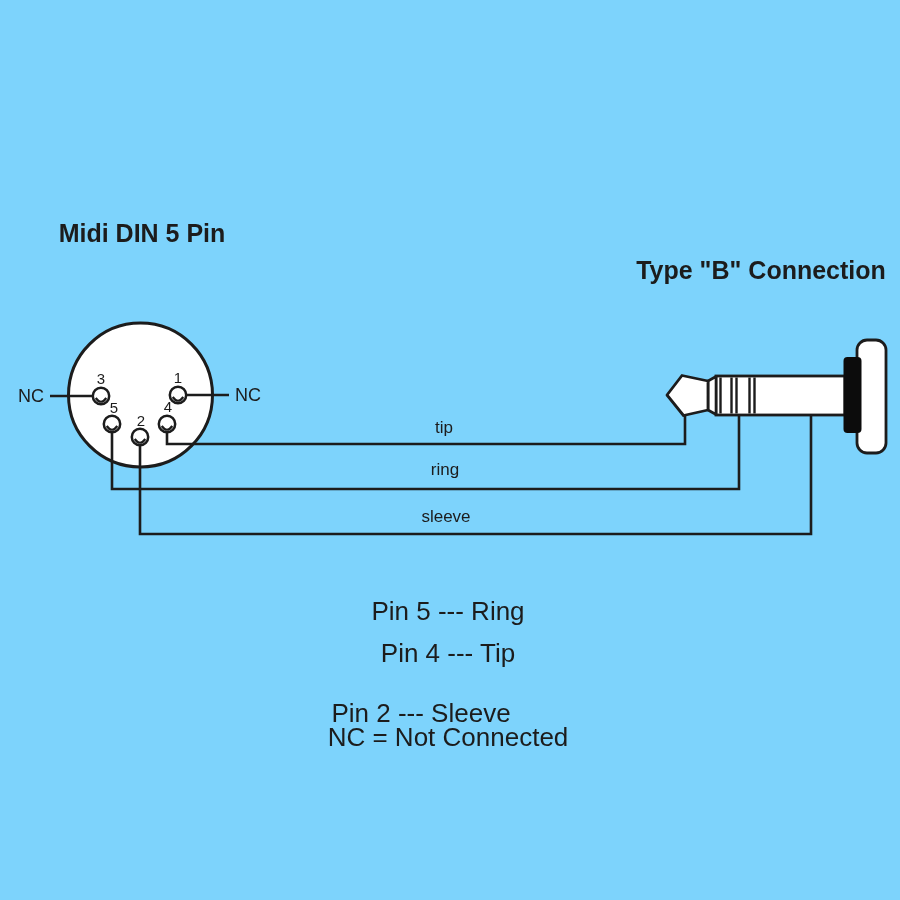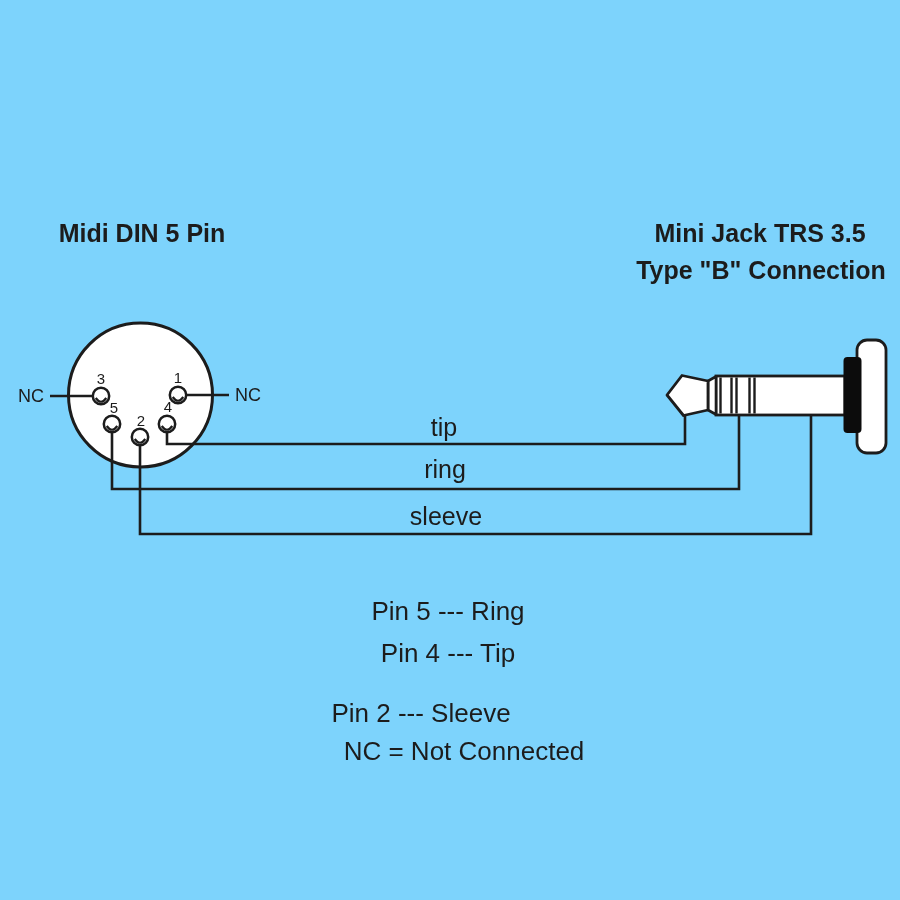--- a/index.html
+++ b/index.html
@@ -15,21 +15,21 @@
   .txt {
     position: absolute;
     transform: translate(-50%, -50%);
     white-space: nowrap;
     line-height: 1;
     color: #1c1c1c;
   }
   .title   { font-size: 25px; font-weight: 700; }
   .nc      { font-size: 18px; font-weight: 400; }
   .pin-num { font-size: 15px; font-weight: 400; }
-  .wire-label   { font-size: 25px; font-weight: 400; }
+  .wire-label   { font-size: 17px; font-weight: 400; }
   .legend-line  { font-size: 26px; font-weight: 400; }
 </style>
 </head>
 <body>
 
 <div class="canvas">
 
   <svg class="diagram" width="900" height="900" viewBox="0 0 900 900">
 
     <g>
@@ -76,36 +76,35 @@
         <line x1="754.5" y1="377.5" x2="754.5" y2="413.5"></line>
       </g>
       <polygon points="708,381 716,376.5 716,414.5 708,410" fill="#ffffff" stroke="#1c1c1c" stroke-width="2.6" stroke-linejoin="round"></polygon>
       <polygon points="667,395 682,375.5 708,381 708,410 683.5,415.5" fill="#ffffff" stroke="#1c1c1c" stroke-width="2.8" stroke-linejoin="round"></polygon>
       <rect x="857" y="340" width="29" height="113" rx="10" fill="#ffffff" stroke="#1c1c1c" stroke-width="2.8"></rect>
       <rect x="843.5" y="357" width="18" height="76" rx="4" fill="#0c0c0c"></rect>
     </g>
   </svg>
 
   <div class="txt title" style="left:142px; top:233px;">Midi DIN 5 Pin</div>
-  <div class="txt title" style="left:760px; top:233px;">Mini Jack TRS 3.5</div>
   <div class="txt title" style="left:761px; top:270px;">Type "B" Connection</div>
 
   <div class="txt nc" style="left:31px; top:396px;">NC</div>
   <div class="txt nc" style="left:248px; top:395px;">NC</div>
 
   <div class="txt pin-num" style="left:101px; top:378px;">3</div>
   <div class="txt pin-num" style="left:178px; top:377px;">1</div>
   <div class="txt pin-num" style="left:114px; top:407px;">5</div>
   <div class="txt pin-num" style="left:168px; top:406px;">4</div>
   <div class="txt pin-num" style="left:141px; top:420px;">2</div>
 
   <div class="txt wire-label" style="left:444px; top:427px;">tip</div>
   <div class="txt wire-label" style="left:445px; top:469px;">ring</div>
   <div class="txt wire-label" style="left:446px; top:516px;">sleeve</div>
 
   <div>
     <div class="txt legend-line" style="left:448px; top:611px;">Pin 5 --- Ring</div>
     <div class="txt legend-line" style="left:448px; top:653px;">Pin 4 --- Tip</div>
     <div class="txt legend-line" style="left:421px; top:695px;margin-top:18px;">Pin 2 --- Sleeve</div>
-    <div class="txt legend-line" style="left:464px; top:737px;margin-top:14px;">NC = Not Connected</div>
+    <div class="txt legend-line" style="left:448px; top:737px;">NC = Not Connected</div>
   </div>
 
 </div>
 
 </body></html>

